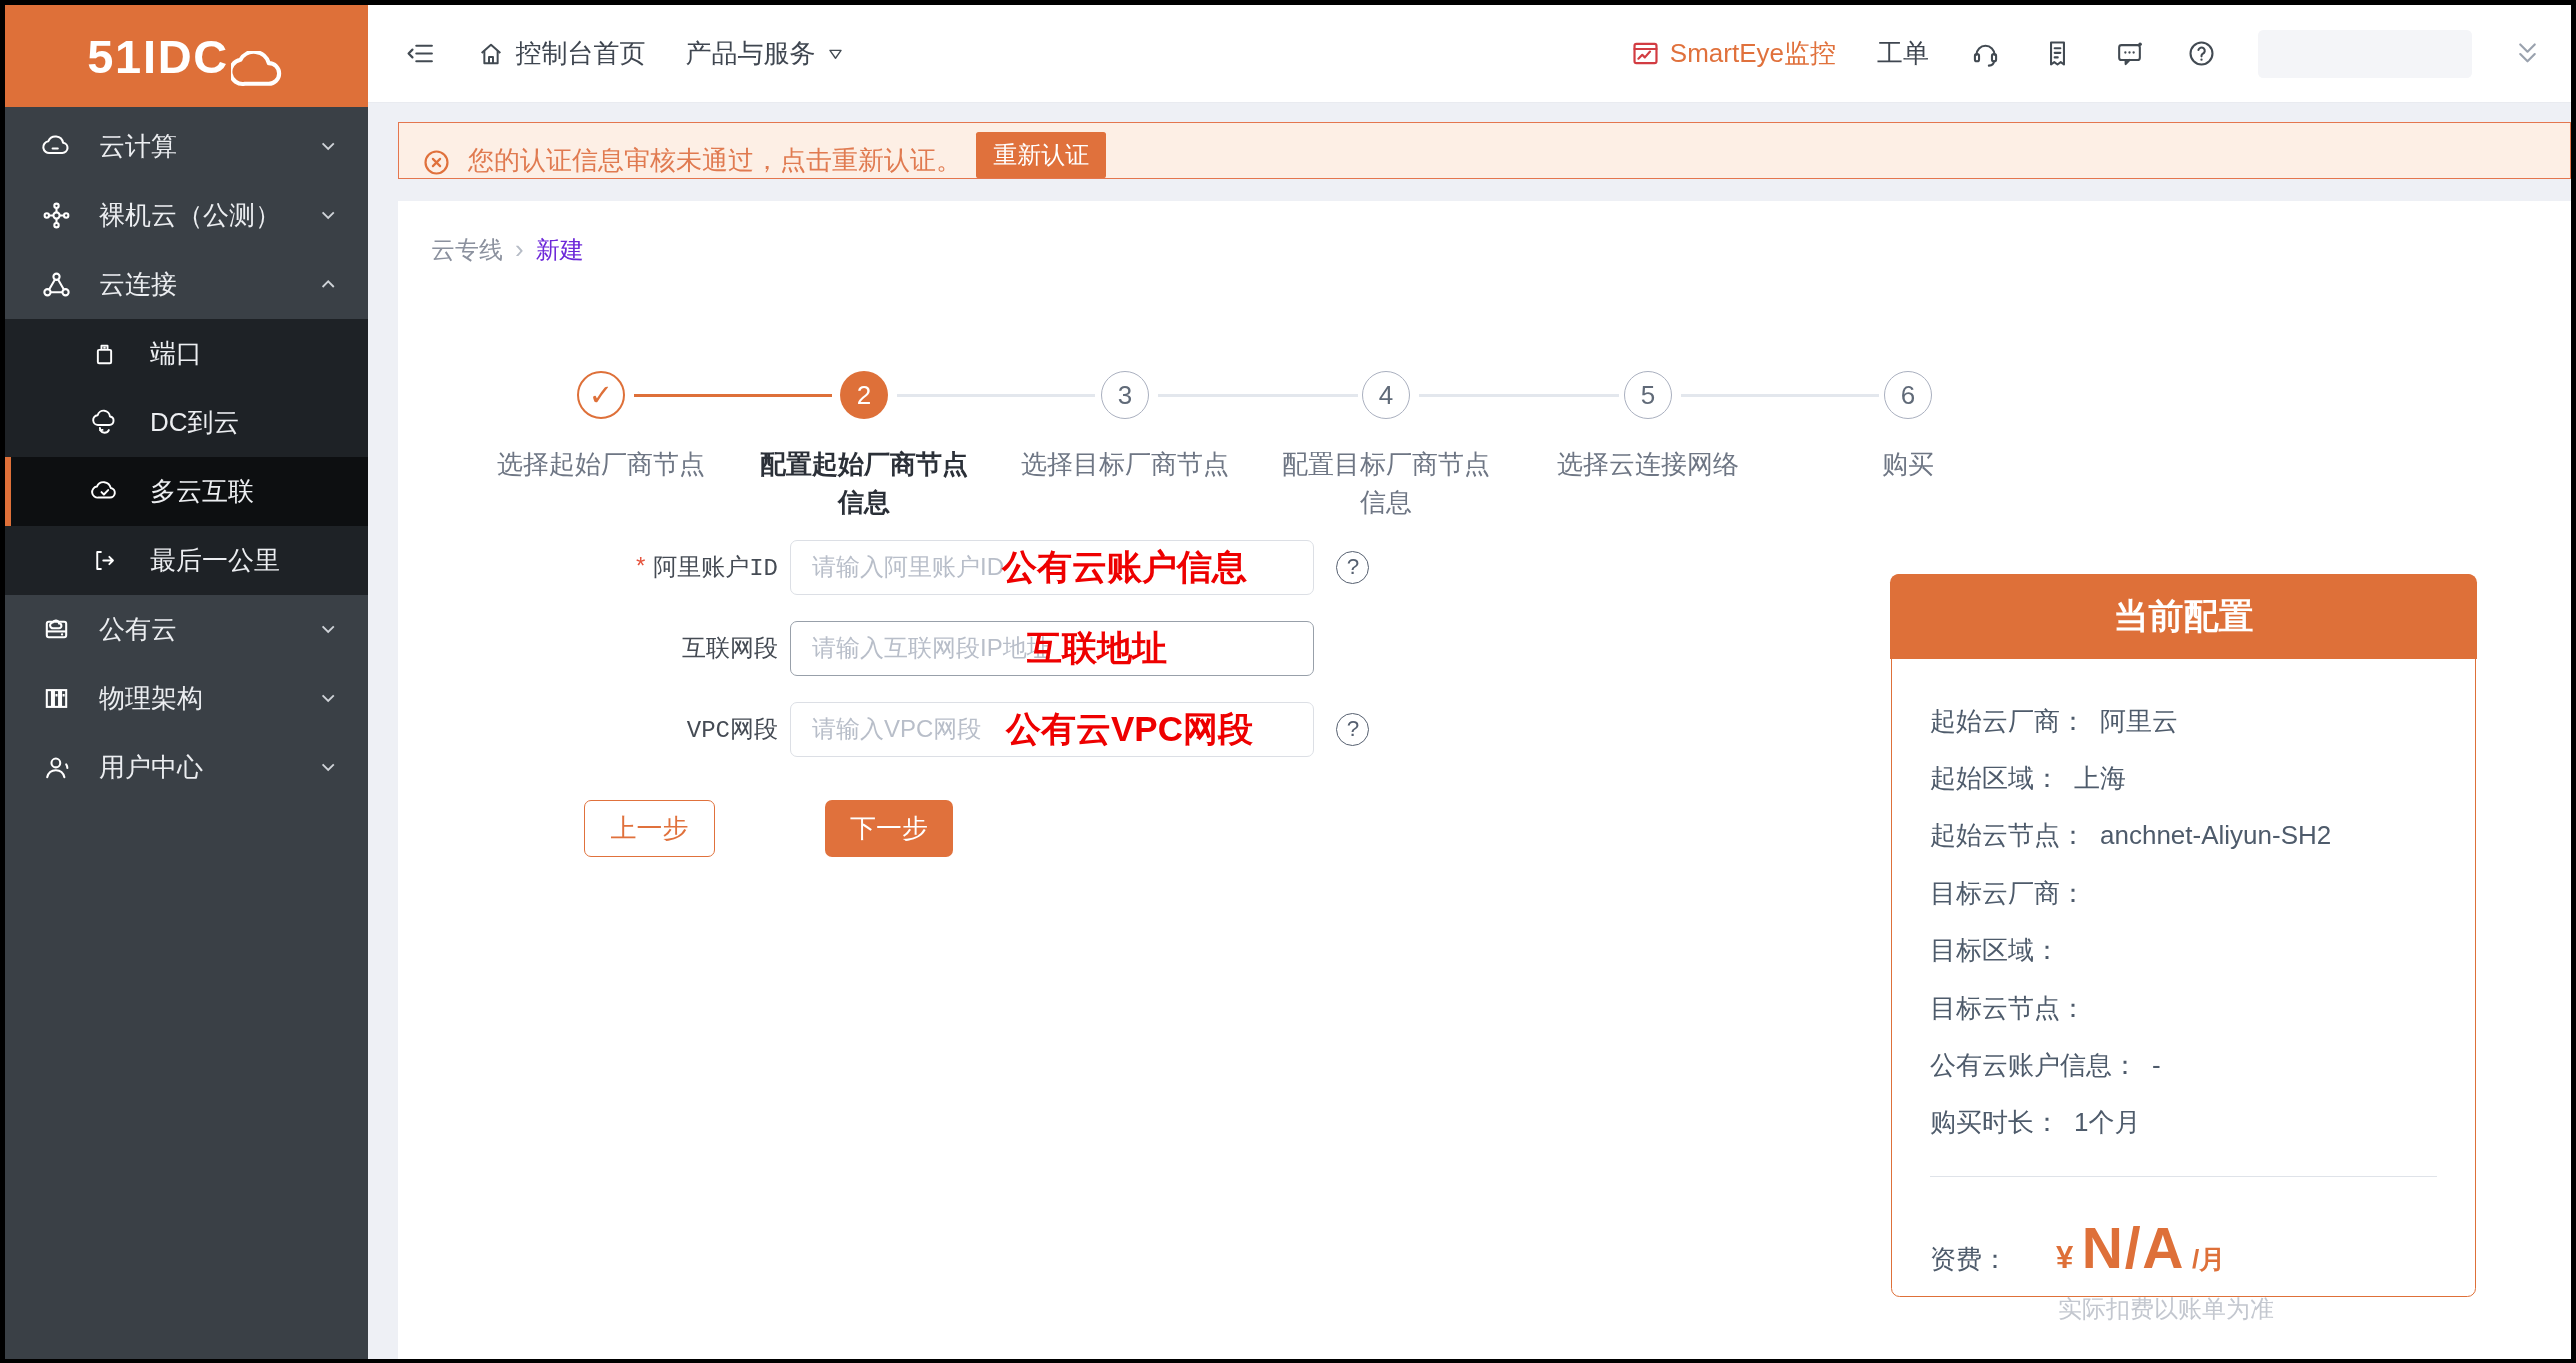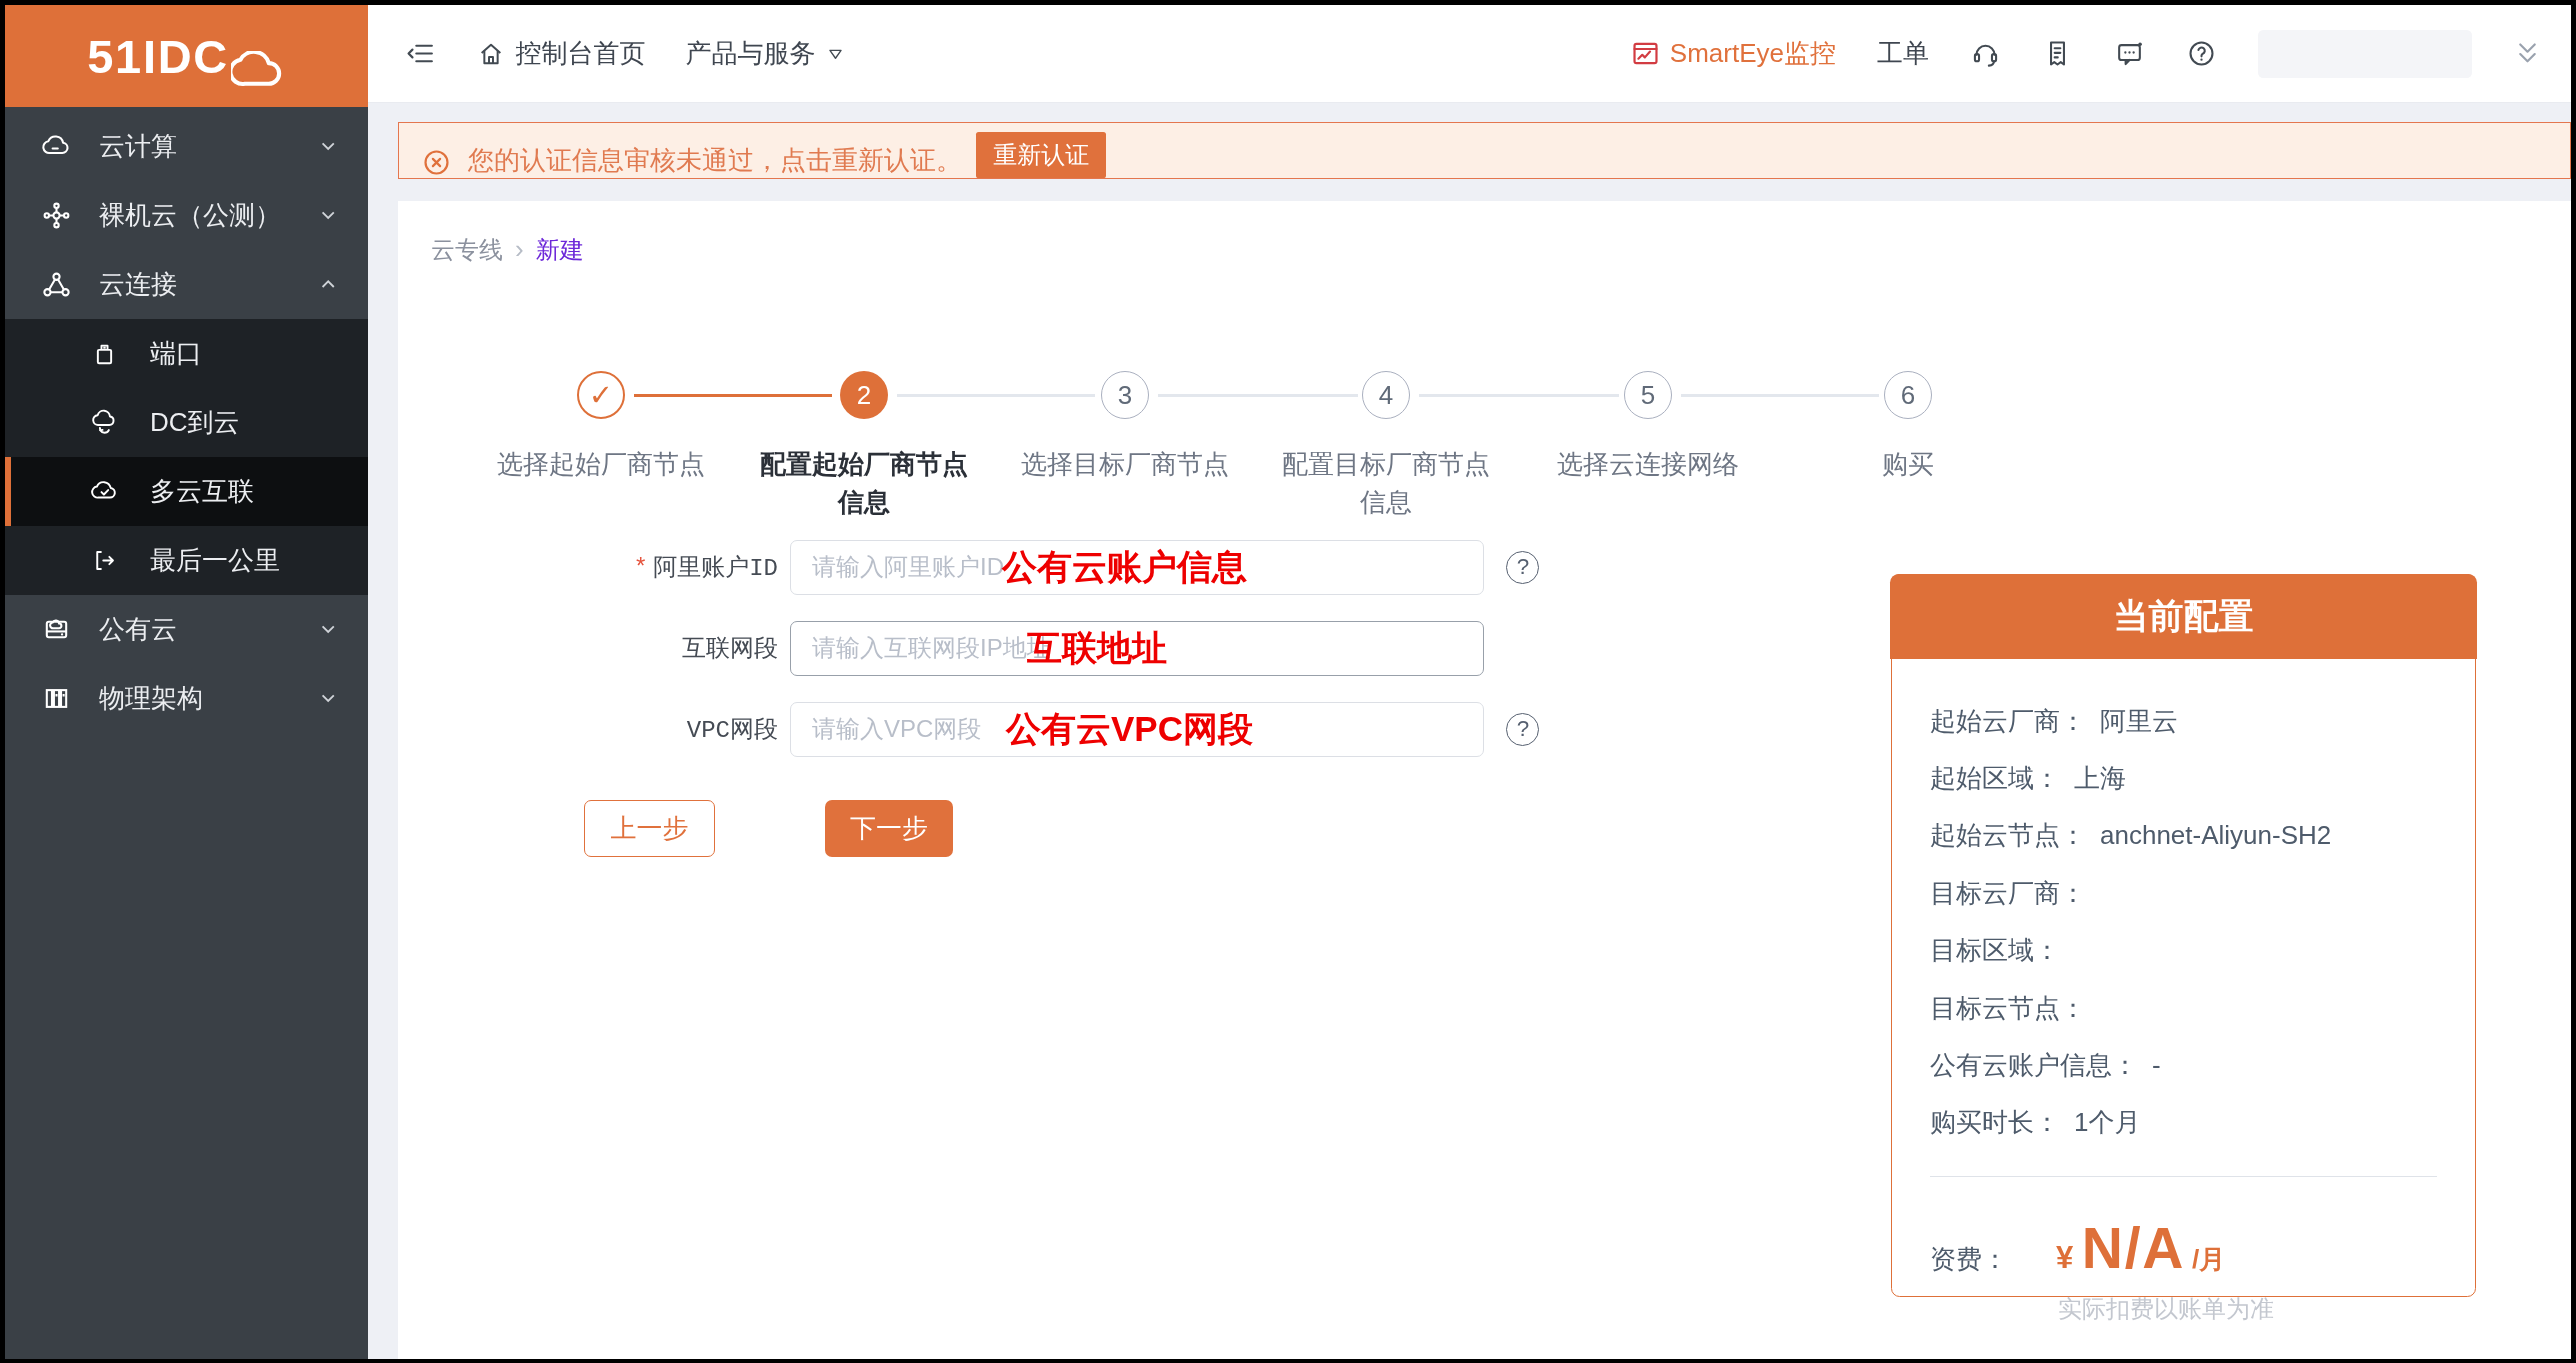--- a/index.html
+++ b/index.html
@@ -59,21 +59,21 @@
   .step.active .step-label { color:#2b3038; font-weight:bold; }
   .conn { position:absolute; top:23px; height:2.6px; background:#e3e7ed; }
   .conn.on { background:#de7039; height:2.6px; }
 
   
   .form { margin-top:8.6px; }
   .frow { display:flex; align-items:center; margin-bottom:26px; }
   .flabel { width:380px; text-align:right; font-size:24px; color:#454b54; white-space:nowrap;font-family:Liberation Mono, monospace; }
   .req { color:#e5533d; margin-right:5.2px; }
   .inwrap { position:relative; margin-left:12px; }
-  .inwrap input { width:694px; height:55px; border:1.7px solid #dcdfe5; border-radius:7px; font-size:24px; padding:0 21px; color:#333; outline:none; font-family:inherit; background:#fff; }
+  .inwrap input { width:524px; height:55px; border:1.7px solid #dcdfe5; border-radius:7px; font-size:24px; padding:0 21px; color:#333; outline:none; font-family:inherit; background:#fff; }
   .inwrap input::placeholder { color:#b8bec9; }
   .inwrap.focused input { border-color:#98a0aa; }
   .annot { position:absolute; top:50%; transform:translateY(-50%); font-size:35px; font-weight:bold; color:#ee0000; white-space:nowrap; pointer-events:none; }
   .help { margin-left:22.4px; width:33px; height:33px; border:1.7px solid #566070; border-radius:50%; color:#566070; font-size:22.4px; display:flex; align-items:center; justify-content:center; cursor:pointer; flex:none; }
   .actions { margin-top:43px; margin-left:186px; display:flex; gap:110px; }
   .btn-prev { width:131px; height:57px; background:#fff; border:1.7px solid #e0713c; color:#e0713c; font-size:26px; border-radius:7px; cursor:pointer; font-family:inherit; }
   .btn-next { width:128px; height:57px; background:#e0713c; border:none; color:#fff; font-size:26px; border-radius:7px; cursor:pointer; font-family:inherit; }
 
   
   .summary { position:absolute; left:1493px; top:345px; width:585px; height:723px; border:1.7px solid #de7039; border-radius:8.6px; background:#fff;margin-top:28px; }
@@ -226,20 +226,35 @@
             </svg>
         </span>
         <span class="lbl">物理架构</span>
         <span class="chev">
             <svg width="22.4" height="22.4" viewBox="0 0 24 24" fill="none" stroke="currentColor" stroke-width="2">
               <polyline points="6 9 12 15 18 9"></polyline>
             </svg>
           </span>
       </div>
 
+      <div class="m-item">
+        <span class="ic">
+          <svg width="31" height="31" viewBox="0 0 24 24" fill="none" stroke="currentColor" stroke-width="1.6" stroke-linecap="round">
+              <circle cx="11.5" cy="8.5" r="3.4"></circle>
+              <path d="M4.8 19.5c.8-3.4 3.4-5.4 6.7-5.4 3.2 0 5.8 2 6.6 5.4"></path>
+              <path d="M19.5 9.5c.6.8.9 1.8.9 2.8"></path>
+            </svg>
+        </span>
+        <span class="lbl">用户中心</span>
+        <span class="chev">
+            <svg width="22.4" height="22.4" viewBox="0 0 24 24" fill="none" stroke="currentColor" stroke-width="2">
+              <polyline points="6 9 12 15 18 9"></polyline>
+            </svg>
+          </span>
+      </div>
 
     </div>
   </div>
 
   <div class="main">
 
     <div class="topbar">
       <div class="tb-left">
         <span class="tb-icon">
           <svg width="31" height="31" viewBox="0 0 24 24" fill="none" stroke="currentColor" stroke-width="1.7" stroke-linecap="round" stroke-linejoin="round">

